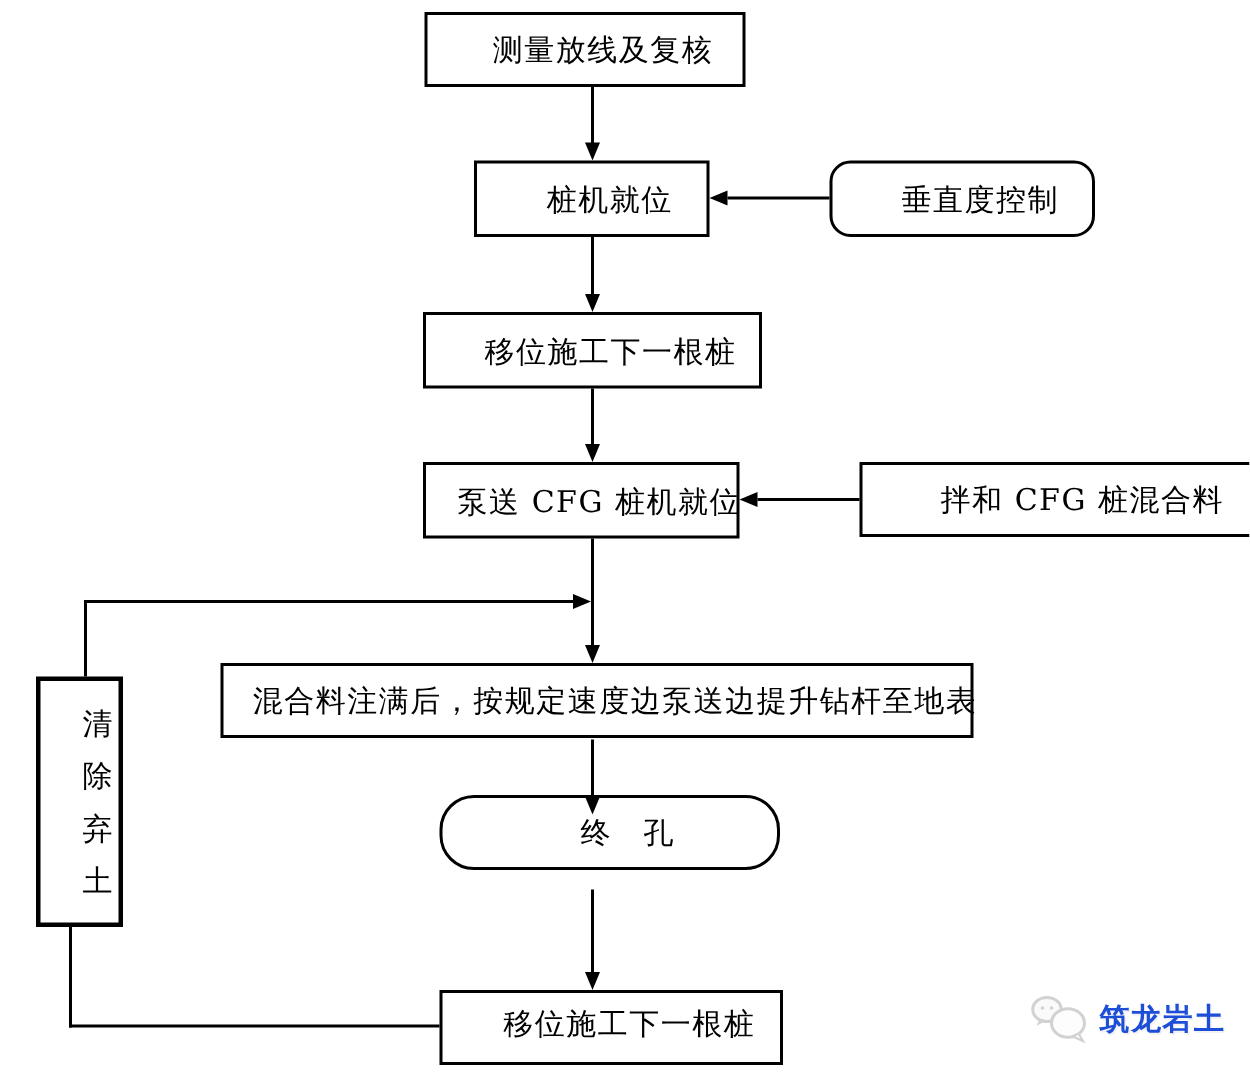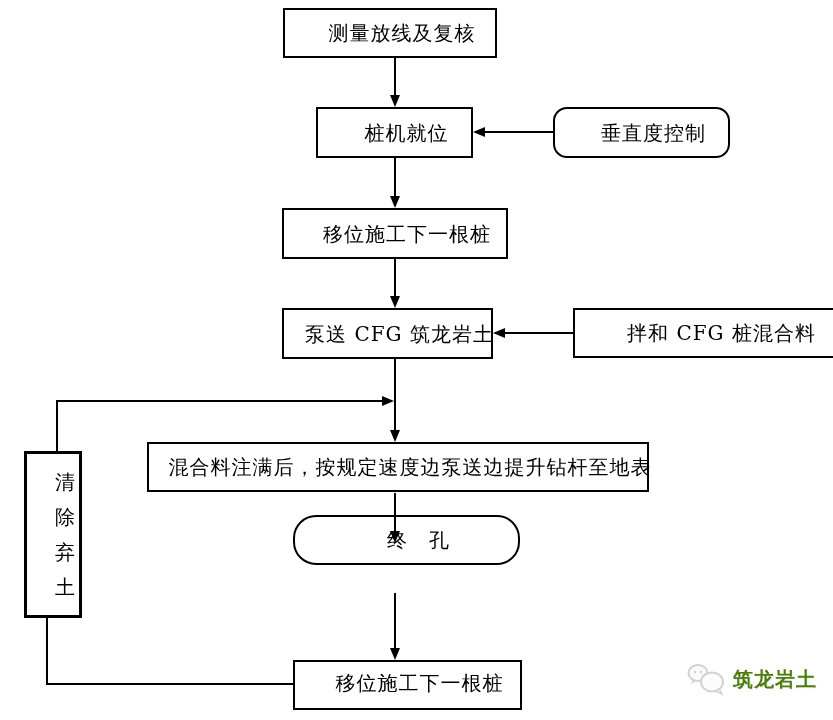--- a/index.html
+++ b/index.html
@@ -39,55 +39,55 @@
   .arrow.right { border-top:5px solid transparent; border-bottom:5px solid transparent; border-left:12px solid #000000; }
 
   
   #n-survey  { left:283px; top:8px;   width:214px; height:50px; }
   #n-pile    { left:316px; top:107px; width:157px; height:51px; }
   #n-vert    { left:553px; top:107px; width:177px; height:51px;border-radius:14px; }
   #n-drill   { left:282px; top:208px; width:226px; height:51px; }
   #n-pump    { left:282px; top:308px; width:211px; height:51px; }
   #n-mix     { left:573px; top:308px; width:273px; height:50px; }
   #n-fill    { left:147px; top:442px; width:502px; height:50px; }
-  #n-final   { left:293px; top:515px; width:227px; height:50px;border-radius:23px; }
+  #n-final   { left:293px; top:530px; width:227px; height:50px;border-radius:23px; }
   #n-move    { left:293px; top:660px; width:229px; height:50px;font-family:Liberation Mono, monospace; }
   #n-clear   { left:24px;  top:451px; width:58px;  height:167px; }
 
   .watermark {
     position:absolute;
     left:686px; top:662px;
     display:flex;
     align-items:center;
     gap:7px;
     color:#cccccc;
   }
   .watermark-text {
     font-size:20px;
     font-weight:bold;
     letter-spacing:1px;
-    color:#4d7c0f;
+    color:#1d4ed8;
     text-shadow:1px 1px 0 #f2f2f2;
     font-family:"DejaVu Serif","Liberation Serif",serif;
   }
 </style>
 </head>
 <body>
 
 <div class="canvas">
 
   <div class="node" id="n-survey">测量放线及复核</div>
 
   <div class="node" id="n-pile">桩机就位</div>
 
   <div class="node" id="n-vert">垂直度控制</div>
 
   <div class="node" id="n-drill">移位施工下一根桩</div>
 
-  <div class="node" id="n-pump">泵送 CFG 筑龙岩土</div>
+  <div class="node" id="n-pump">泵送 CFG 桩机就位</div>
 
   <div class="node" id="n-mix">拌和 CFG 桩混合料</div>
 
   <div class="node" id="n-fill">混合料注满后，按规定速度边泵送边提升钻杆至地表</div>
 
   <div class="node" id="n-final">终　孔</div>
 
   <div class="node" id="n-move">移位施工下一根桩</div>
 
   <div class="node vertical" id="n-clear">

